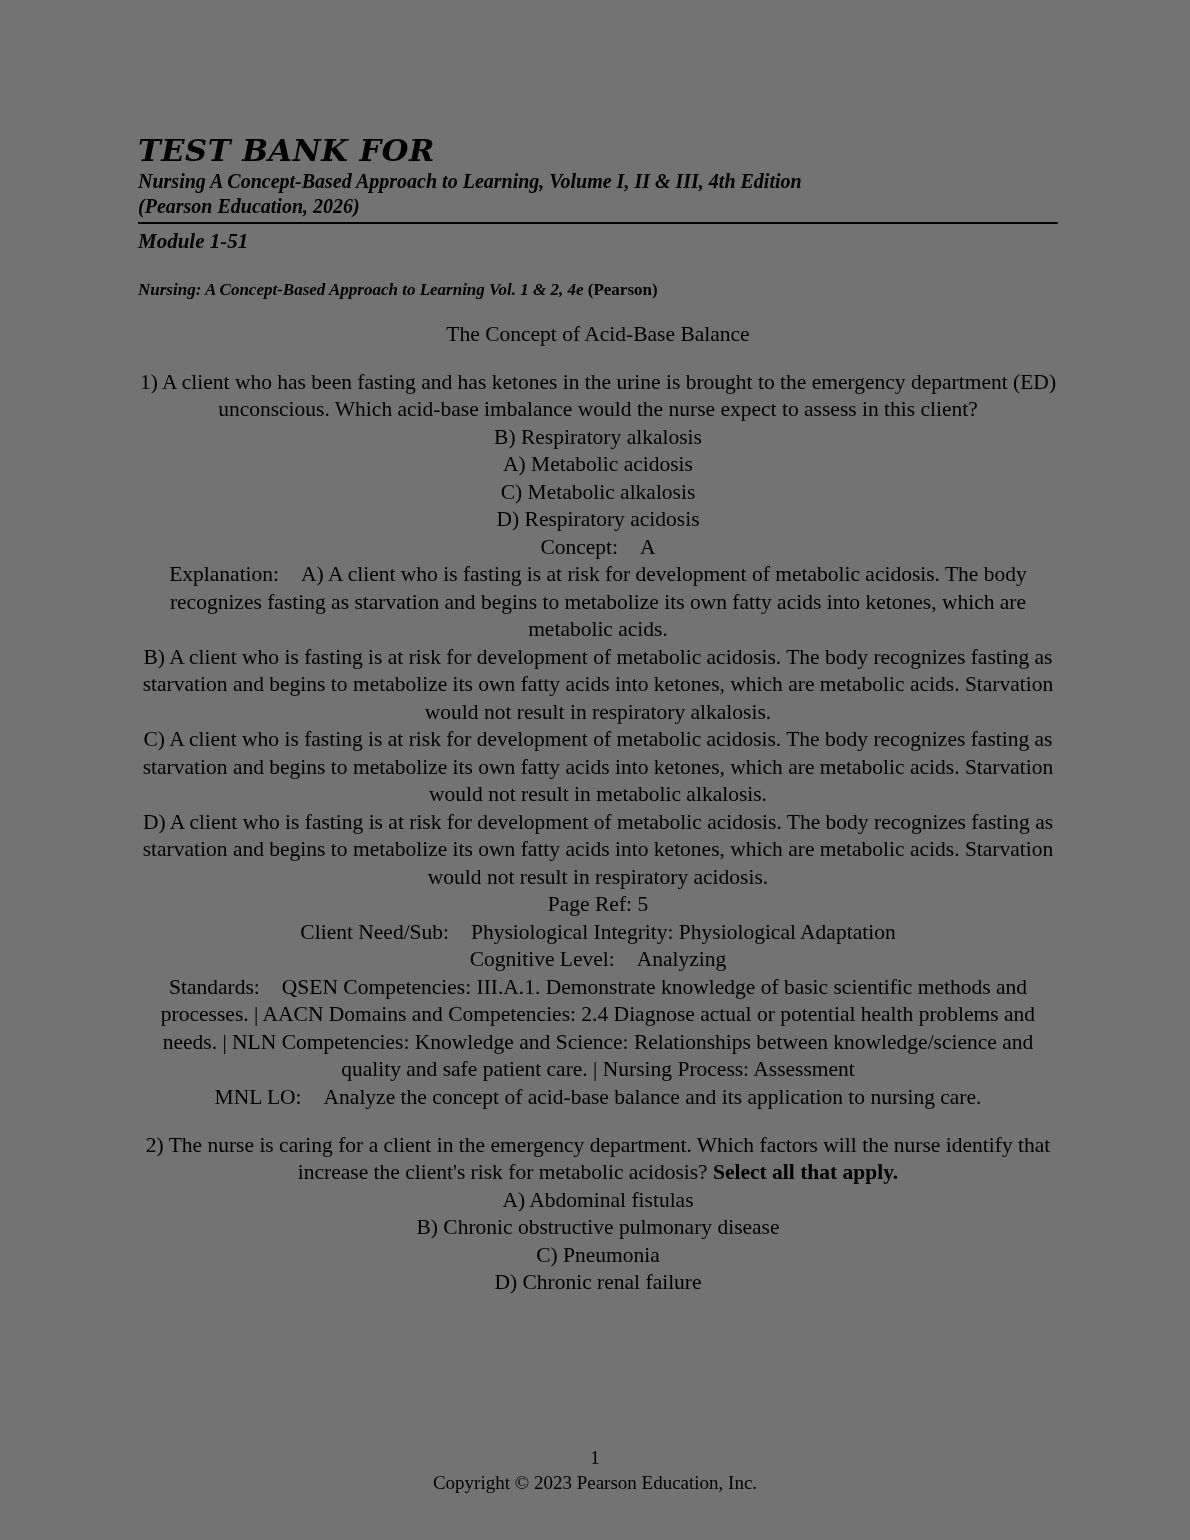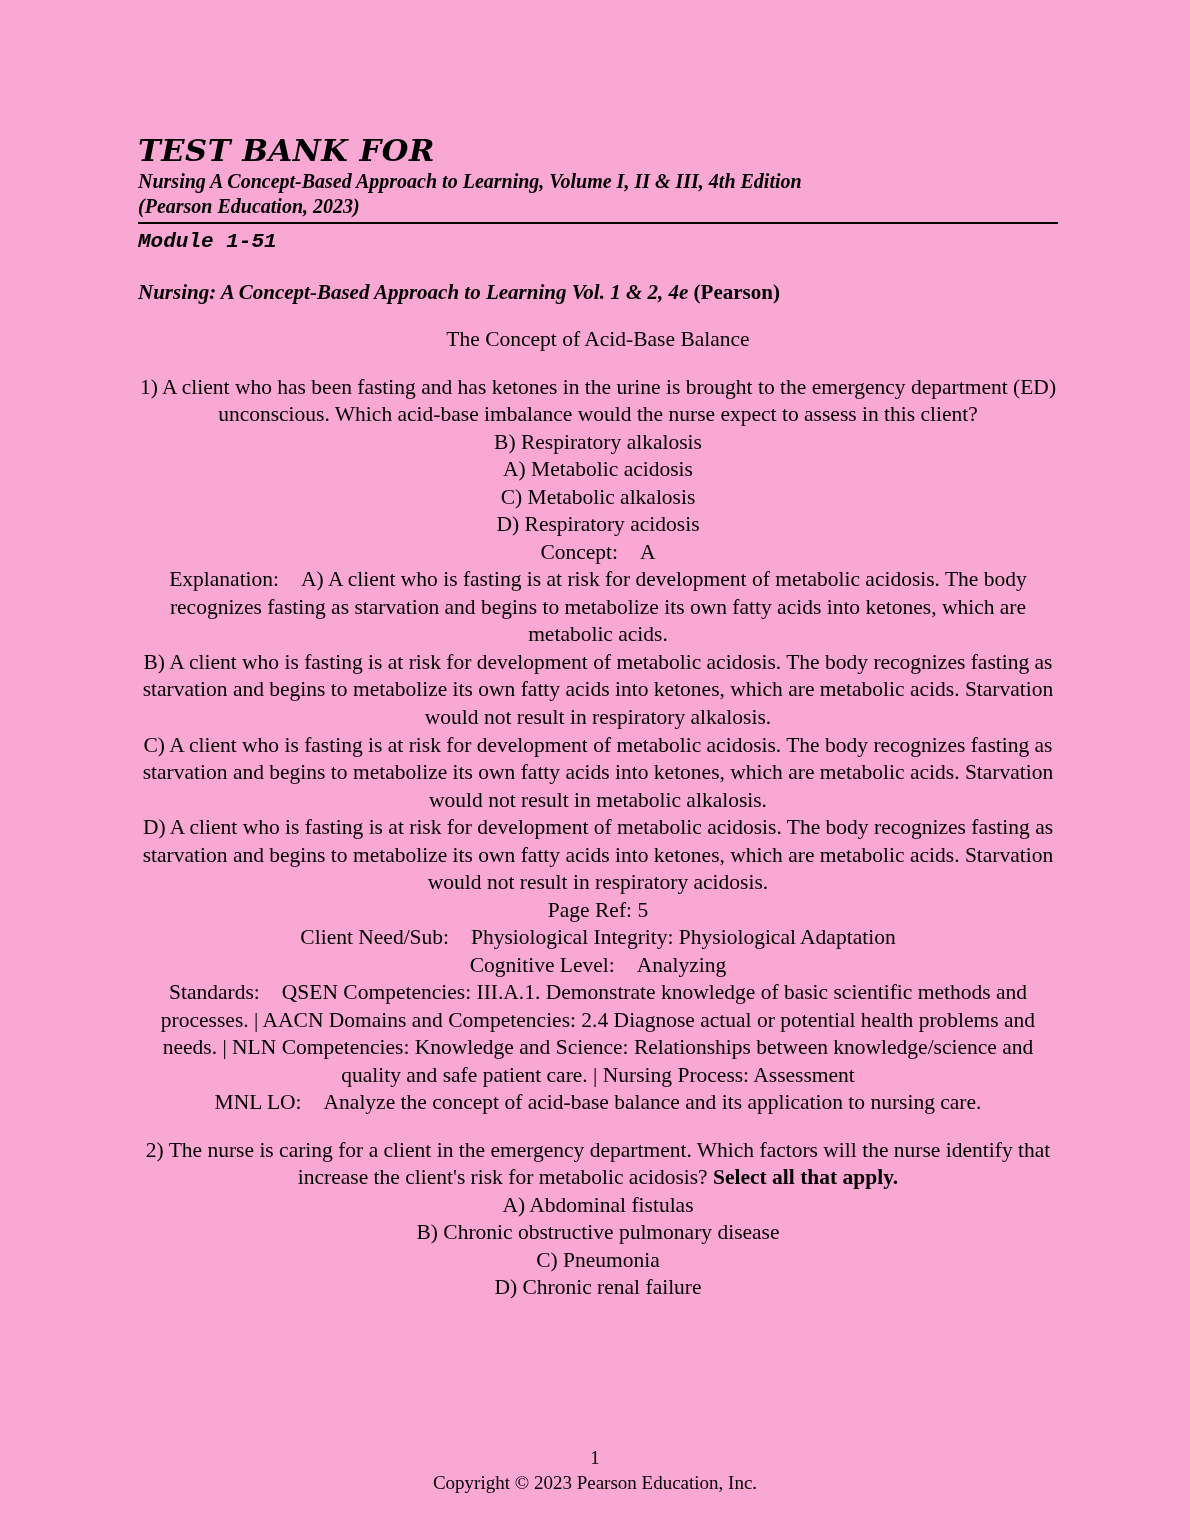--- a/index.html
+++ b/index.html
@@ -4,21 +4,21 @@
 <style>
   html, body {
     margin: 0;
     padding: 0;
     background: #ffffff;
   }
   .page {
     position: relative;
     width: 1190px;
     height: 1540px;
-    background: #f9a8d4;
+    background: #737373;
     margin: 0 auto;
     font-family: "Liberation Serif", serif;
     color: #000000;
     overflow: hidden;
   }
   .content {
     position: absolute;
     left: 138px;
     top: 135px;
     width: 920px;
@@ -46,26 +46,25 @@
     border-top: 2px solid #000;
     margin: 2px 0 4px 0;
     width: 100%;
   }
   .module-range {
     font-weight: bold;
     font-style: italic;
     font-size: 21px;
     line-height: 1.3;
     margin: 0;
-    font-family: Liberation Mono, monospace;
   }
   .spacer-sm { height: 24px; }
   .spacer-xs { height: 20px; }
   .book-line {
-    font-size: 21px;
+    font-size: 17px;
     line-height: 1.3;
     margin: 0;
   }
   .book-line .ital {
     font-weight: bold;
     font-style: italic;
   }
   .book-line .bold {
     font-weight: bold;
   }
@@ -102,21 +101,21 @@
   .footer .pagenum { display: block; }
 </style>
 </head>
 <body>
 
 <div class="page">
   <div class="content">
 
     <div class="title-bank">TEST BANK FOR</div>
     <div class="title-sub">Nursing A Concept-Based Approach to Learning, Volume I, II &amp; III, 4th Edition</div>
-    <div class="title-sub">(Pearson Education, 2023)</div>
+    <div class="title-sub">(Pearson Education, 2026)</div>
     <hr class="rule">
     <div class="module-range">Module 1-51</div>
 
     <div class="spacer-sm"></div>
 
     <div class="book-line"><span class="ital">Nursing: A Concept-Based Approach to Learning Vol. 1 &amp; 2, 4e</span> <span class="bold">(Pearson)</span></div>
 
 
     <div class="spacer-xs"></div>
 

